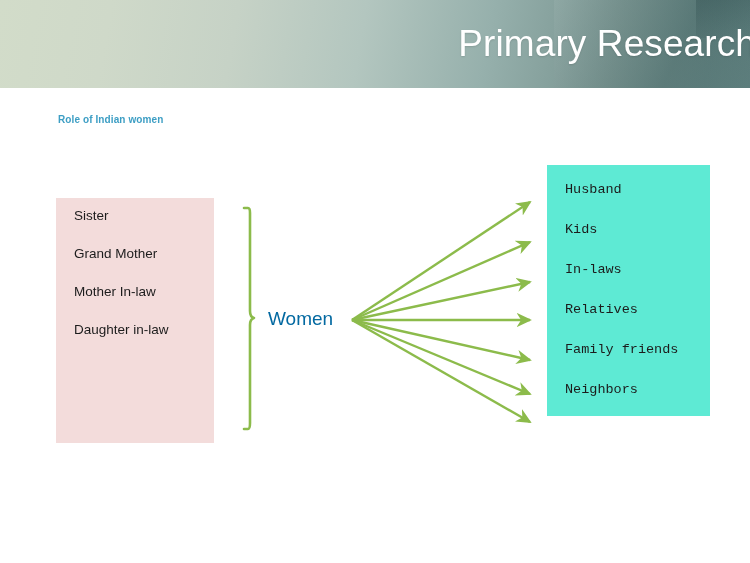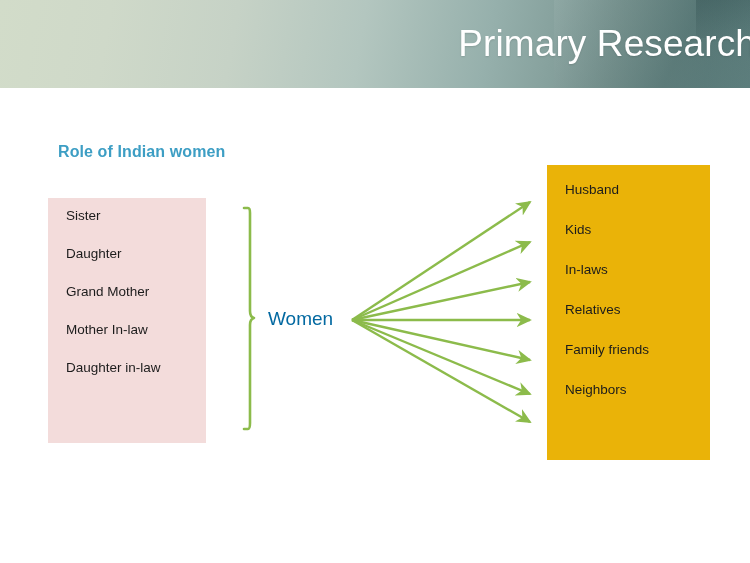--- a/index.html
+++ b/index.html
@@ -71,31 +71,30 @@
     white-space: nowrap;
     text-shadow: 0 1px 2px rgba(0,0,0,0.12);
   }
 
   
   #section-subtitle {
     position: absolute;
     left: 58px;
     top: 114px;
     color: #3d9ec4;
-    font-size: 16px;
+    font-size: 10px;
     font-weight: bold;
     letter-spacing: 0.1px;
     white-space: nowrap;
-    margin-top: 29px;
   }
 
   
   #roles-panel {
     position: absolute;
-    left: 48px;
+    left: 56px;
     top: 198px;
     width: 158px;
     height: 245px;
     background: #f3dcdb;
     padding: 0;
   }
   #roles-list {
     position: absolute;
     left: 18px;
     top: 9px;
@@ -138,22 +137,23 @@
     width: 200px;
     height: 244px;
   }
 
   
   #relations-panel {
     position: absolute;
     left: 547px;
     top: 165px;
     width: 163px;
-    height: 295px;
-    background: #eab308;
+    height: 251px;
+    background: #5eead4;
+    font-family: Liberation Mono, monospace;
   }
   #relations-list {
     position: absolute;
     left: 18px;
     top: 16px;
     width: 145px;
   }
   .relation-item {
     font-size: 13.5px;
     color: #1c1c1c;
@@ -172,21 +172,20 @@
     <div id="header-sheen"></div>
     <div id="header-sheen2"></div>
     <div id="slide-title">Primary Research</div>
   </div>
 
   <div id="section-subtitle">Role of Indian women</div>
 
   <div id="roles-panel">
     <div id="roles-list">
       <div class="role-item">Sister</div>
-      <div class="role-item">Daughter</div>
       <div class="role-item">Grand Mother</div>
       <div class="role-item">Mother In-law</div>
       <div class="role-item">Daughter in-law</div>
     </div>
   </div>
 
   <div id="brace-wrap">
     <svg width="30" height="228" viewBox="0 0 30 228" xmlns="http://www.w3.org/2000/svg">
       <path d="M14 3 L10 3 Q8 3 8 8 L8 106 Q8 112 4 113 Q8 114 8 120 L8 218 Q8 224 10 224 L14 224" fill="none" stroke="#8cbb4b" stroke-width="2.6" stroke-linecap="round" stroke-linejoin="round" transform="translate(30,0) scale(-1,1)"></path>
     </svg>

